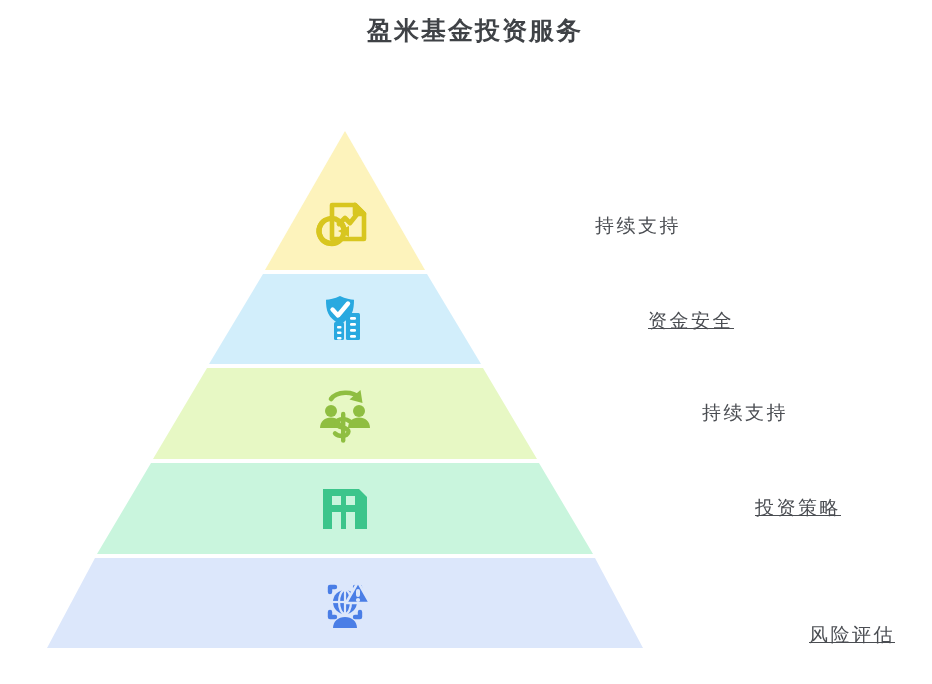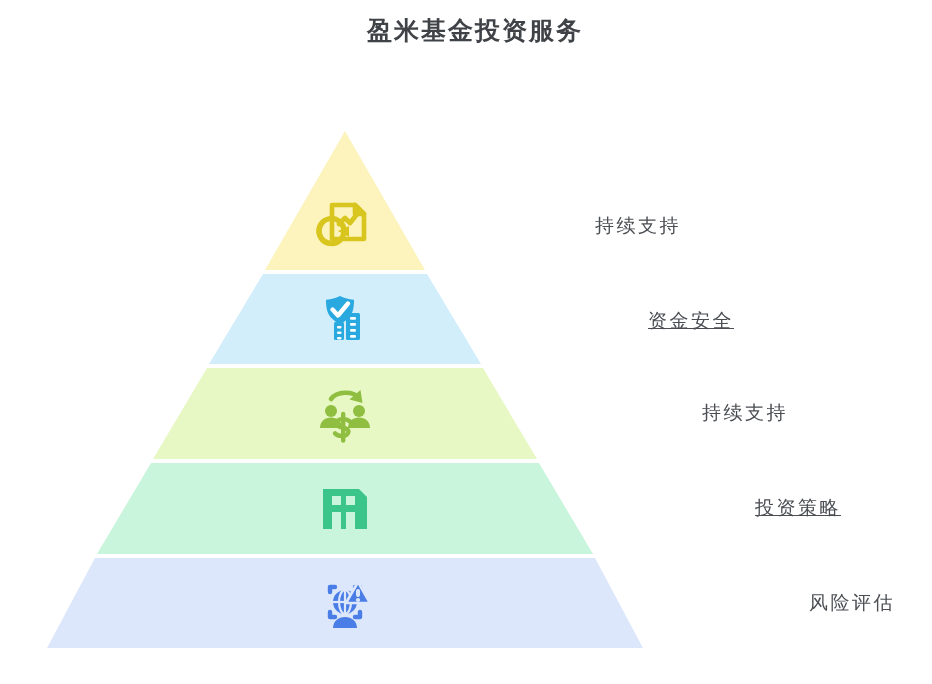--- a/index.html
+++ b/index.html
@@ -64,21 +64,21 @@
     font-size: 19px;
     letter-spacing: 2.5px;
     color: #4a4d52;
     white-space: nowrap;
     transform: translate(-50%, -50%);
   }
   #label-tier-1 { left: 638px; top: 226px; }
   #label-tier-2 { left: 691px; top: 321px; text-decoration: underline; }
   #label-tier-3 { left: 745px; top: 413px; }
   #label-tier-4 { left: 798px; top: 508px; text-decoration: underline; }
-  #label-tier-5 { left: 852px; top: 603px; }
+  #label-tier-5 { left: 852px; top: 635px; text-decoration: underline; }
 </style>
 </head>
 <body style="background: rgb(255, 255, 255);">
 
 <div id="page-title">盈米基金投资服务</div>
 
 <div id="pyramid-wrap">
 
   <svg id="pyramid-svg" width="596" height="517" viewBox="0 0 596 517">
     <polygon points="298,0 378,139 218,139" fill="#fdf3bc"></polygon>

